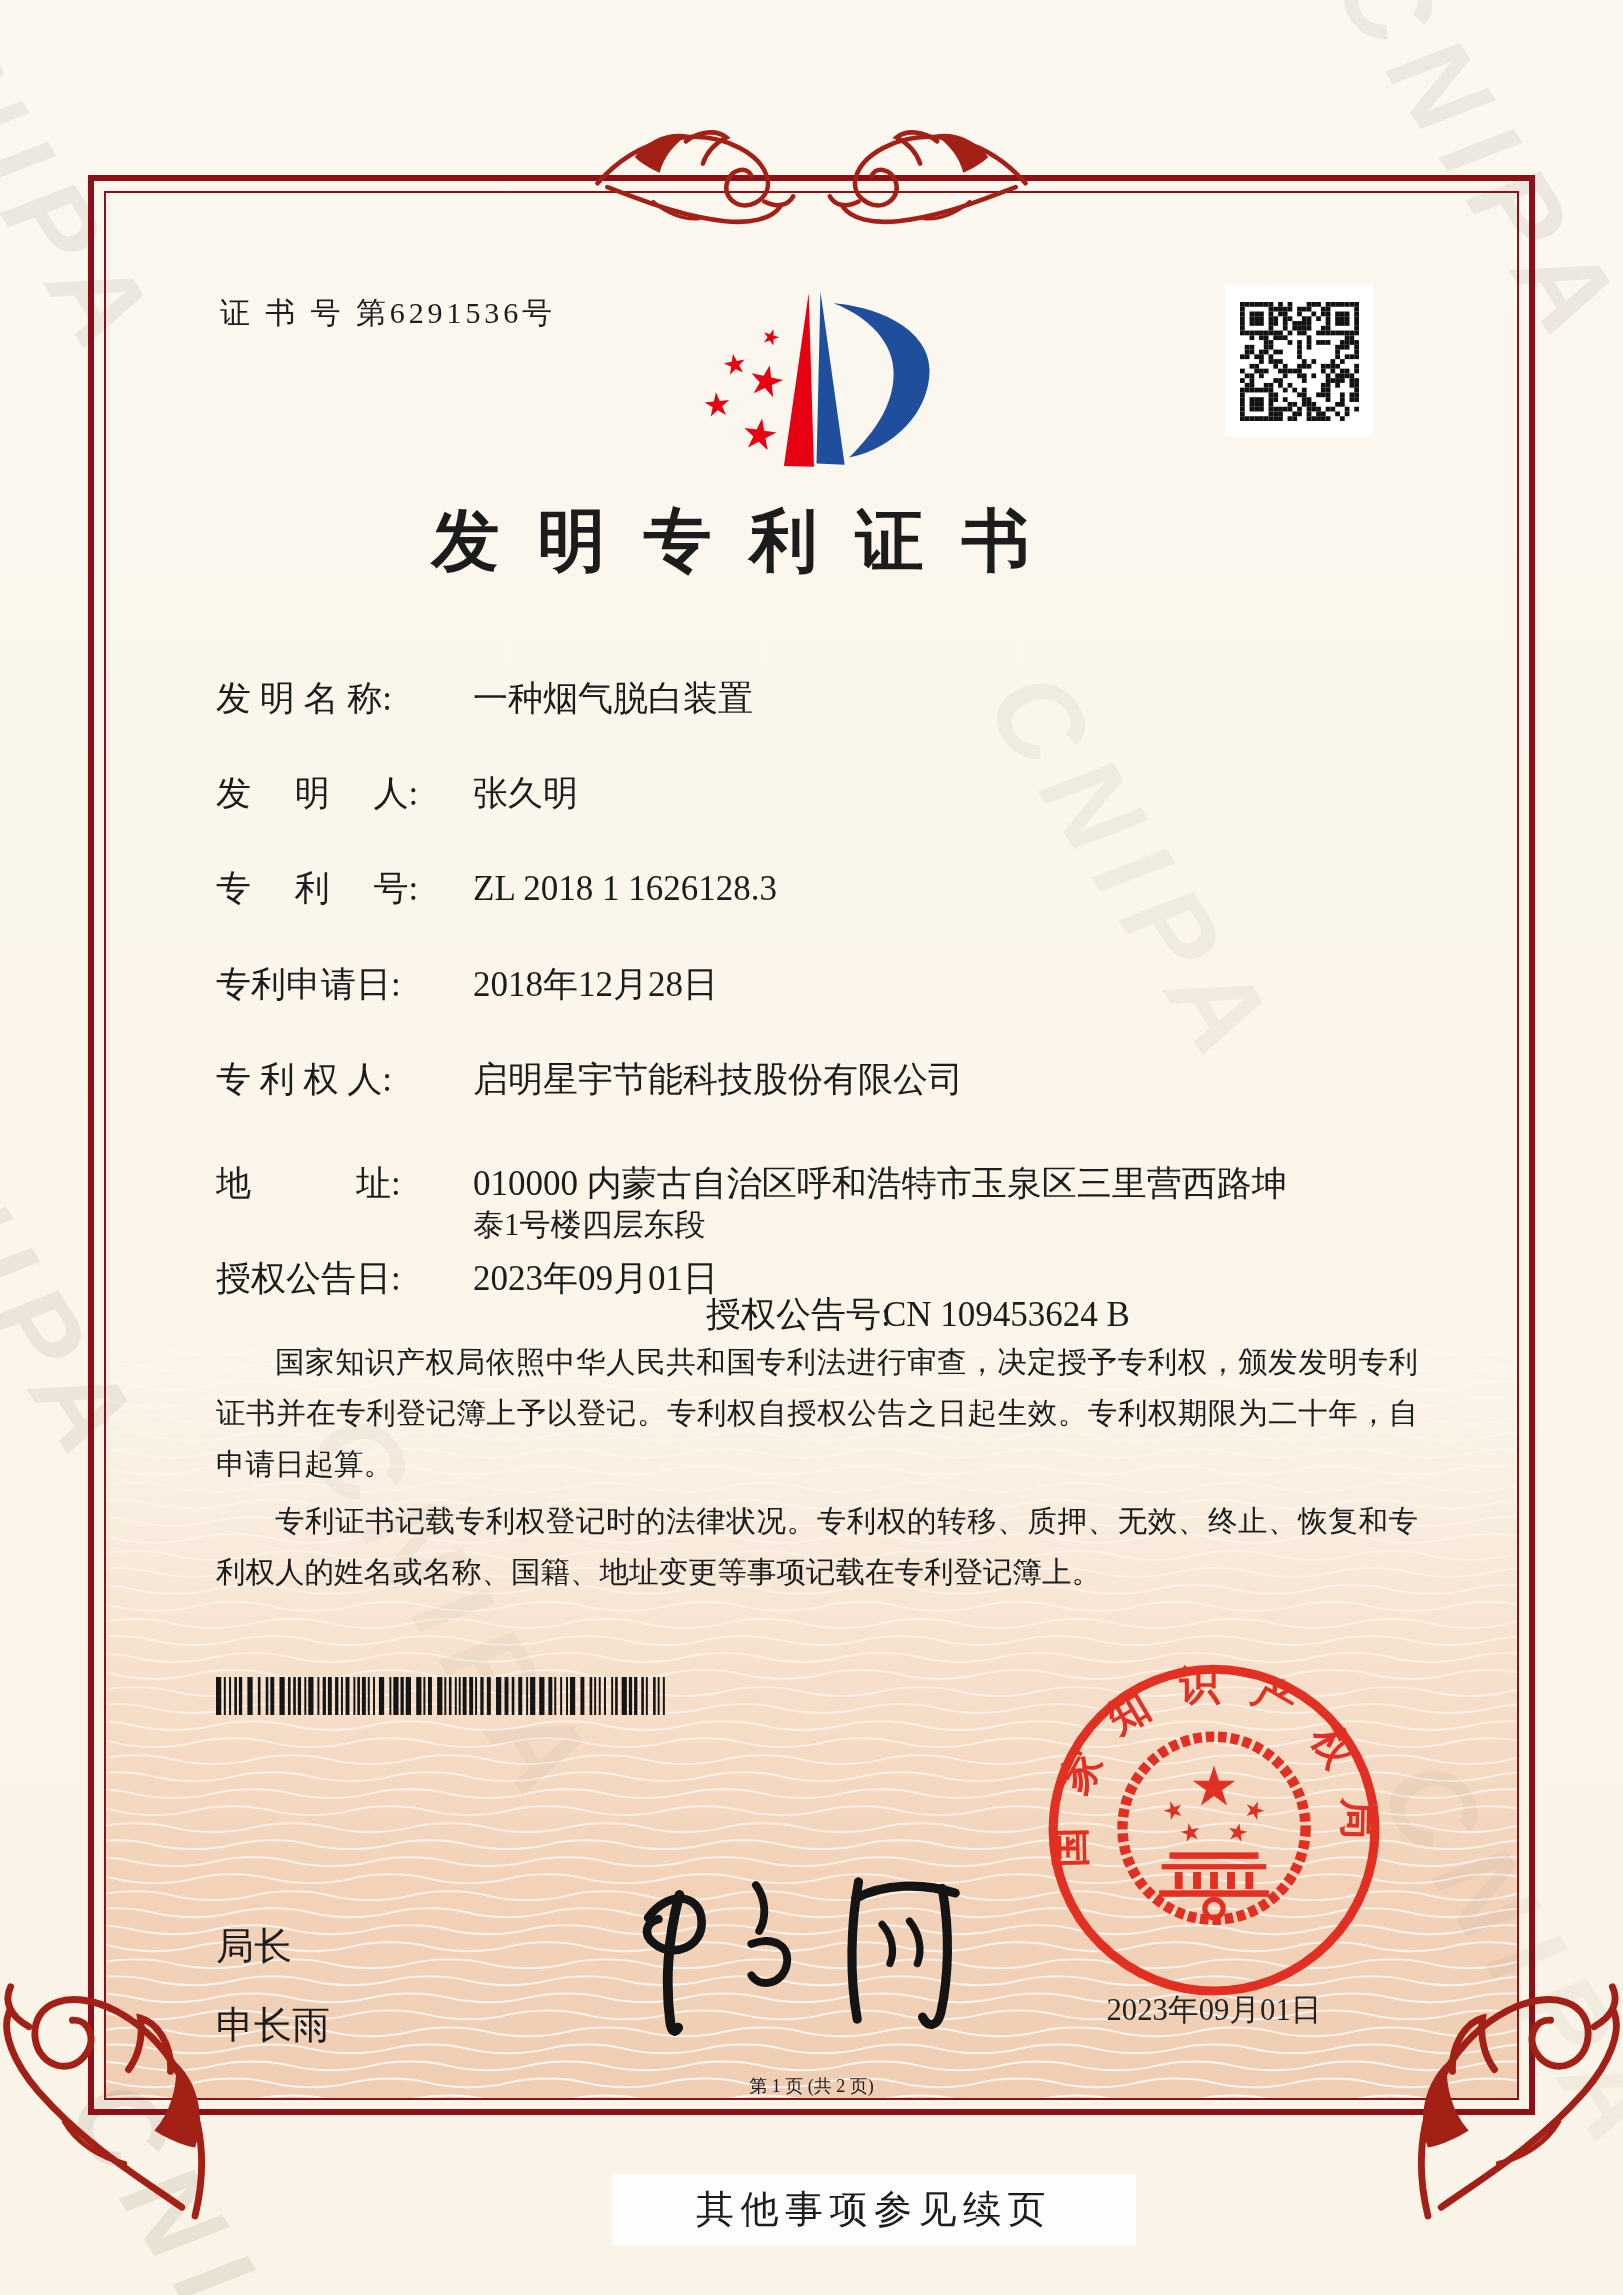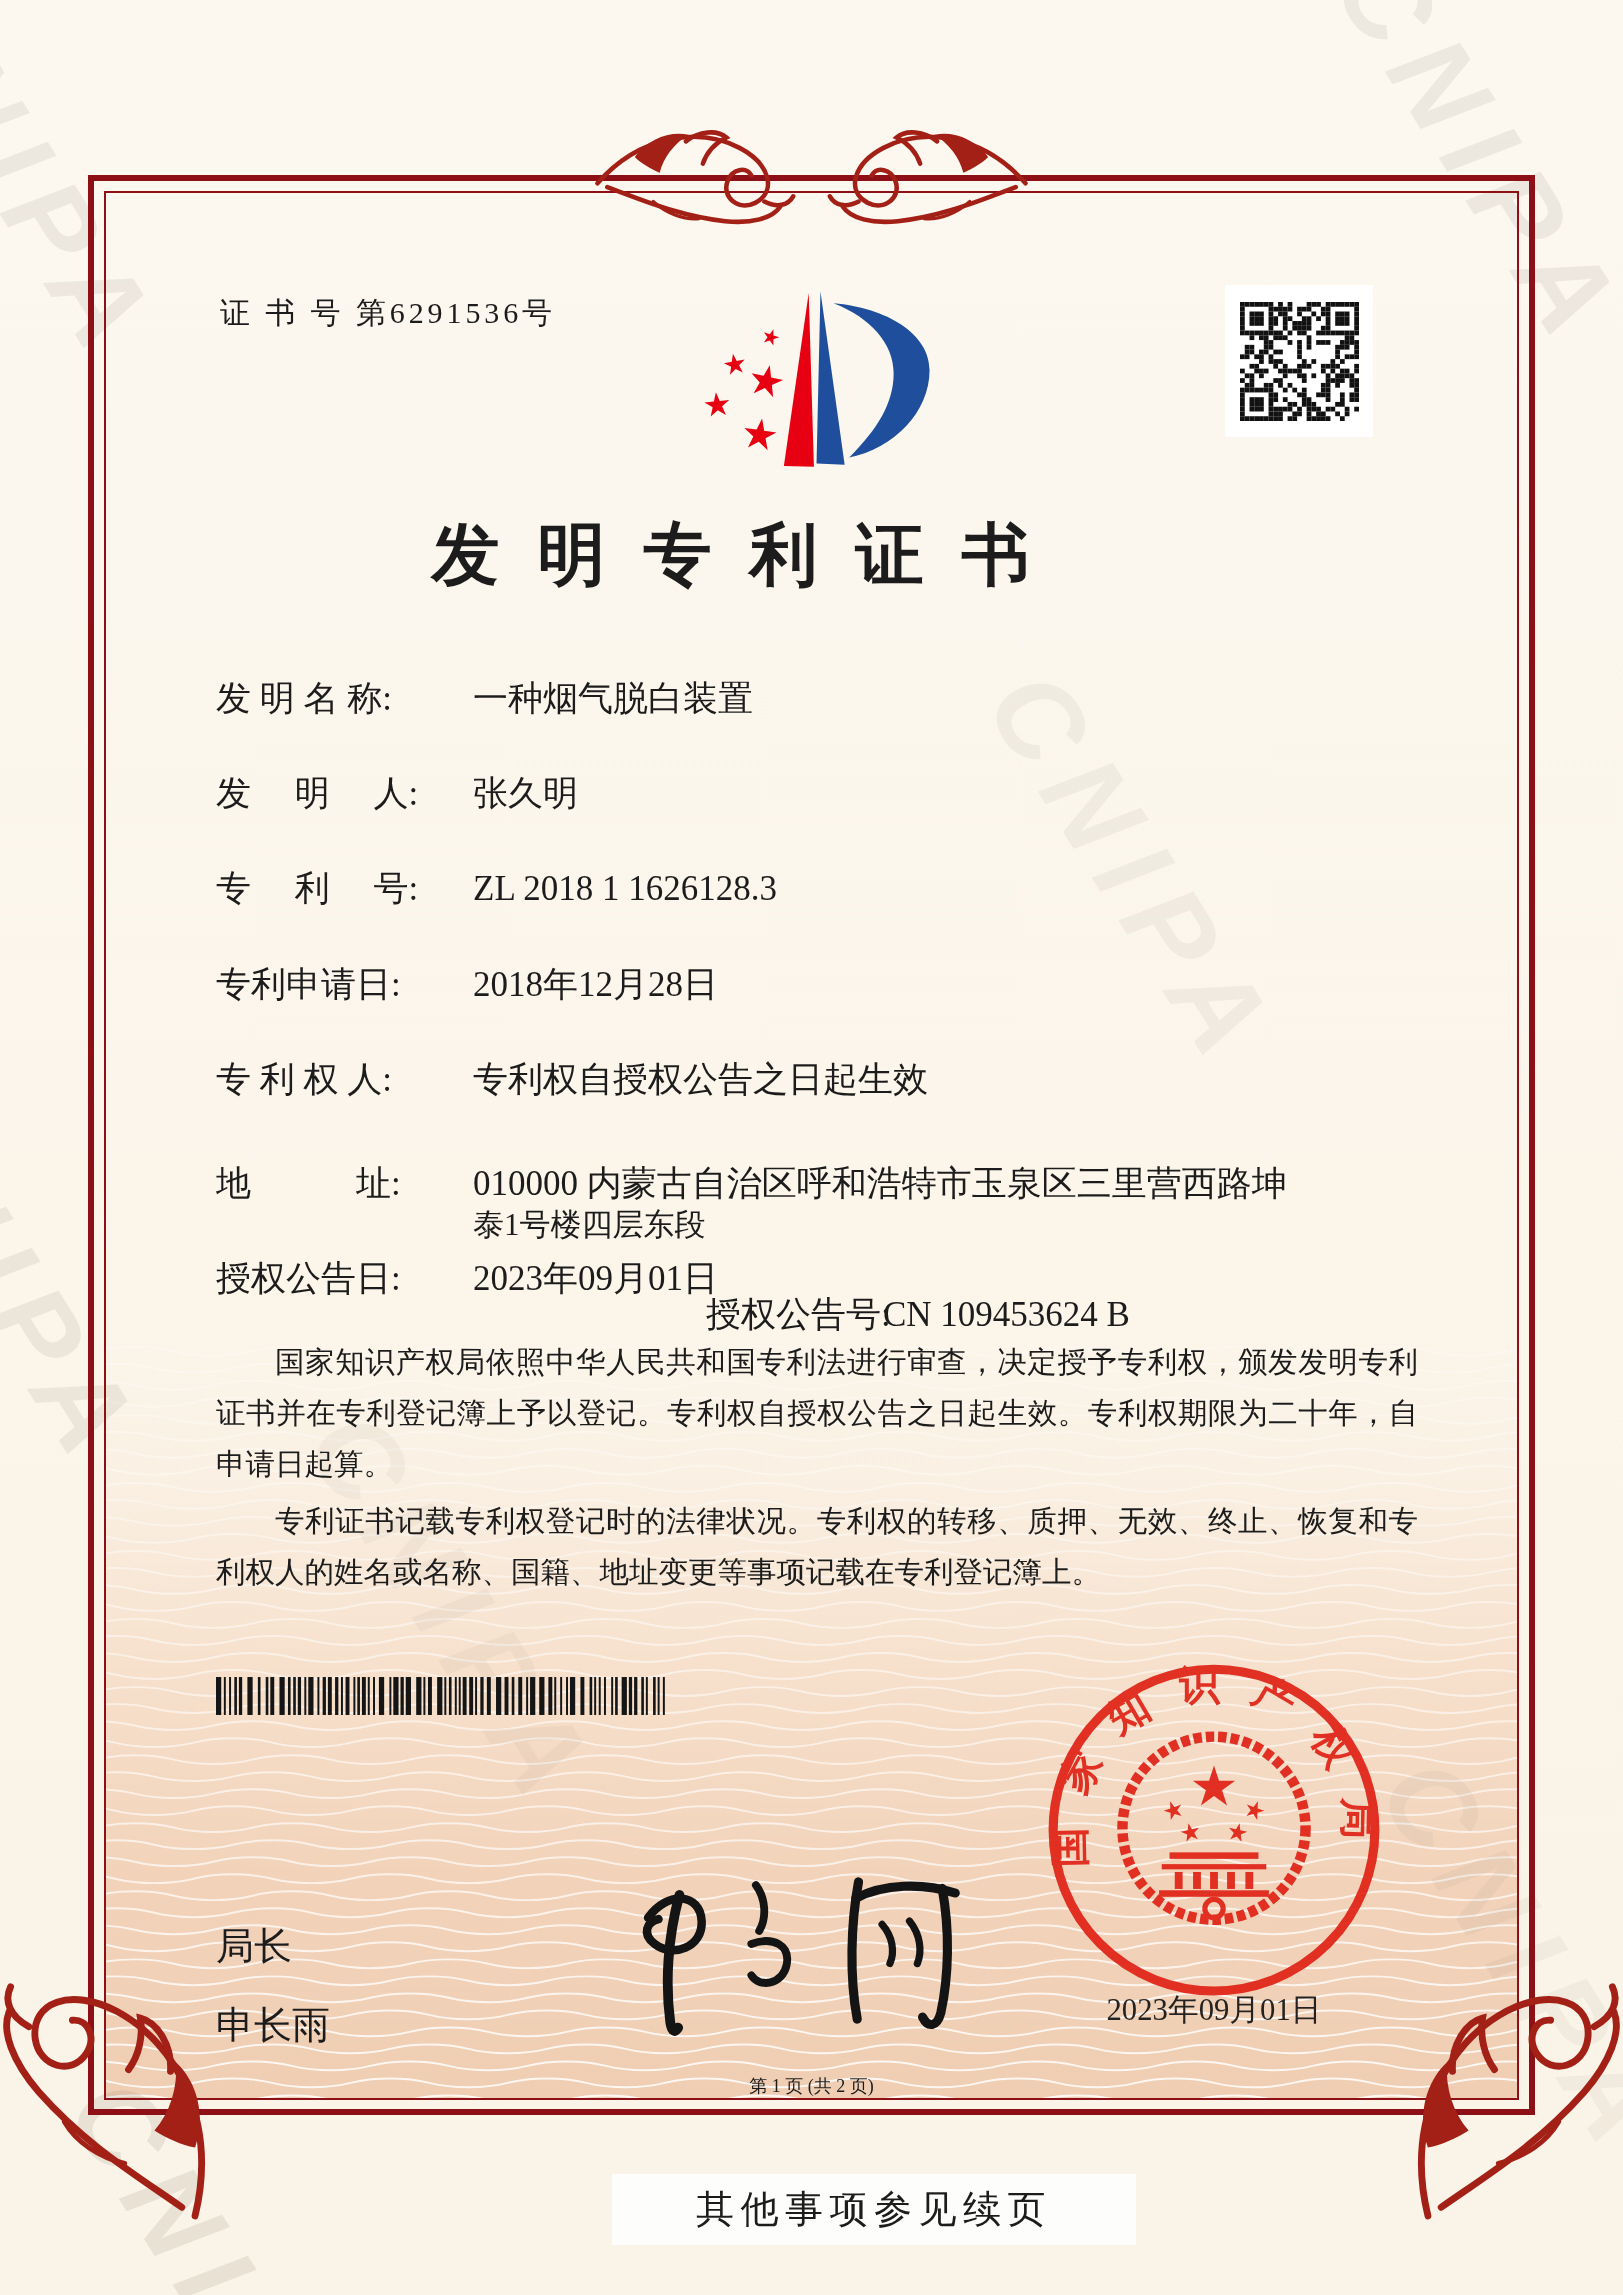--- a/index.html
+++ b/index.html
@@ -13,21 +13,21 @@
   .wave-zone{left:106px;top:1342px;width:1411px;height:756px;z-index:0;overflow:hidden;
     background:linear-gradient(180deg,rgba(246,220,198,0) 0%,rgba(246,220,198,.18) 18%,rgba(244,213,188,.62) 42%,#f2d3ba 70%,#efceb3 100%);}
   
   .frame-outer{left:88px;top:175px;width:1447px;height:1940px;border:6.5px solid #8d1016;box-sizing:border-box;z-index:2;}
   .frame-inner{left:104px;top:191px;width:1415px;height:1909px;border:2px solid #8d1016;box-sizing:border-box;z-index:2;}
   
   .wm{z-index:1;font-family:"Liberation Sans","DejaVu Sans",sans-serif;font-style:italic;font-weight:bold;
       font-size:115px;letter-spacing:18.3px;color:#8f8679;opacity:.13;transform-origin:0 0;transform:rotate(58deg);white-space:nowrap;}
   
   .cert-no{left:220px;top:293px;font-size:30px;letter-spacing:3.9px;z-index:5;}
-  .title{left:0;top:510px;width:1461px;text-align:center;font-size:68px;font-weight:600;
+  .title{left:0;top:496px;width:1461px;text-align:center;font-size:68px;font-weight:600;
          letter-spacing:38px;text-indent:38px;z-index:5;}
   
   .row{left:216px;height:39px;font-size:35px;z-index:5;white-space:nowrap;}
   .row .lbl{display:inline-block;width:257px;}
   .row .val{display:inline-block;}
   .addr2{left:473px;font-size:31px;z-index:5;}
   .pair2{left:706px;}
   .pair2 .lbl{width:177px;margin-top:36px;}
   
   .para{left:216px;width:1202px;font-size:29.5px;line-height:51px;text-indent:2em;z-index:5;text-align:justify;}
@@ -479,21 +479,21 @@
 <div class="abs row" style="top:770px;">
   <span class="lbl">发　 明　 人:</span><span class="val">张久明</span>
 </div>
 <div class="abs row" style="top:865px;">
   <span class="lbl">专　 利　 号:</span><span class="val">ZL 2018 1 1626128.3</span>
 </div>
 <div class="abs row" style="top:961px;">
   <span class="lbl">专利申请日:</span><span class="val">2018年12月28日</span>
 </div>
 <div class="abs row" style="top:1056px;">
-  <span class="lbl">专 利 权 人:</span><span class="val">专利权自授权公告之日起生效</span>
+  <span class="lbl">专 利 权 人:</span><span class="val">启明星宇节能科技股份有限公司</span>
 </div>
 <div class="abs row" style="top:1160px;">
   <span class="lbl">地　　　址:</span><span class="val">010000 内蒙古自治区呼和浩特市玉泉区三里营西路坤</span>
 </div>
 <div class="abs addr2" style="top:1204px;">泰1号楼四层东段</div>
 <div class="abs row" style="top:1255px;">
   <span class="lbl">授权公告日:</span><span class="val">2023年09月01日</span>
 </div>
 <div class="abs row pair2" style="top:1255px;">
   <span class="lbl">授权公告号:</span><span class="val">CN 109453624 B</span>

